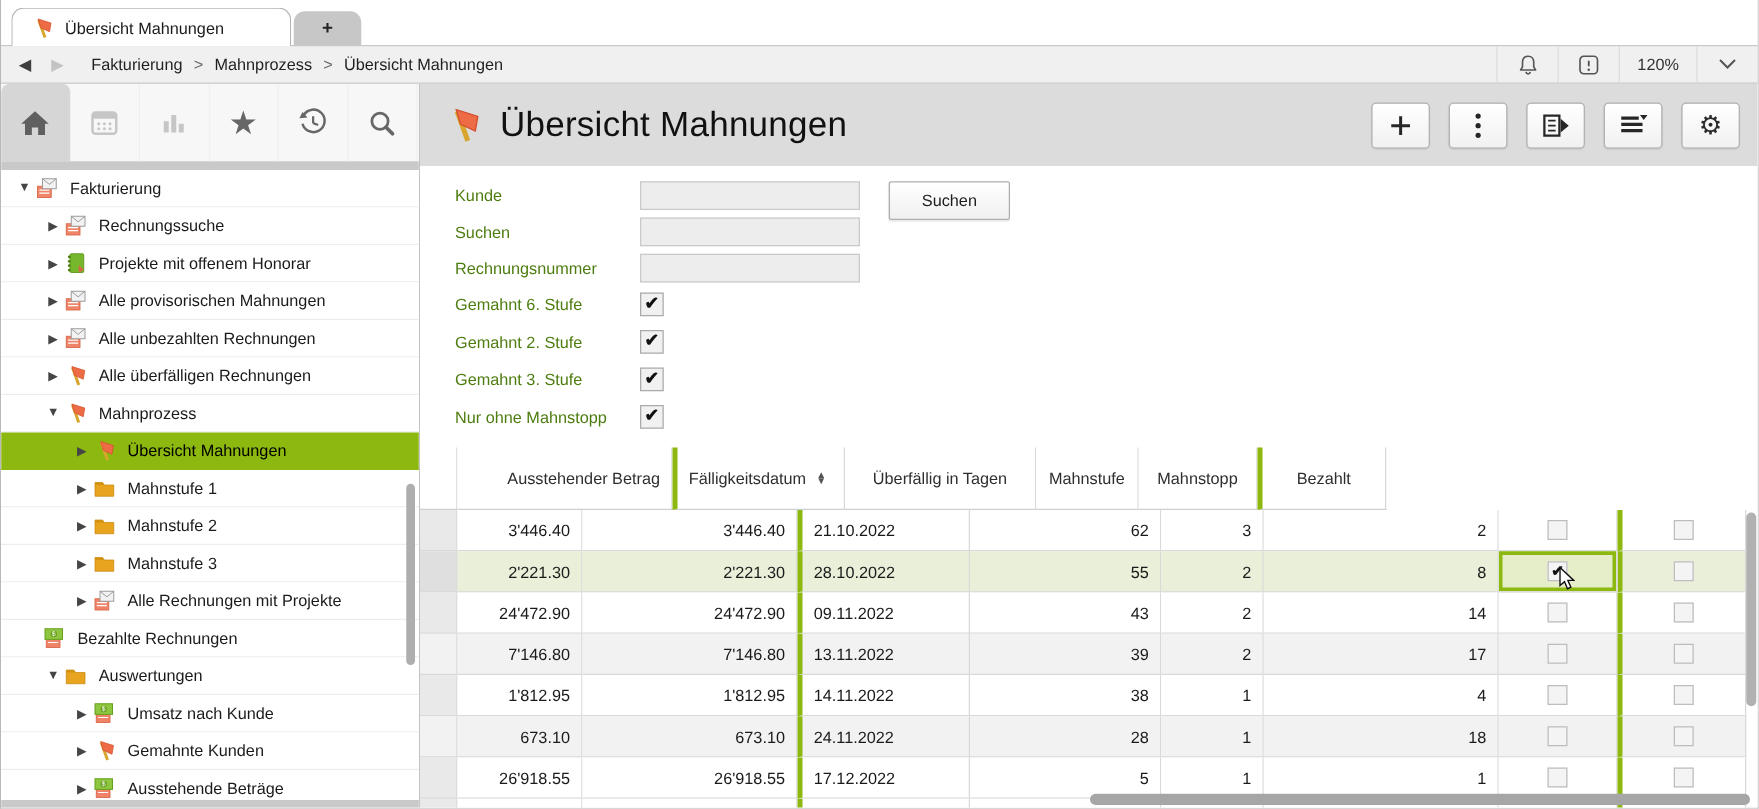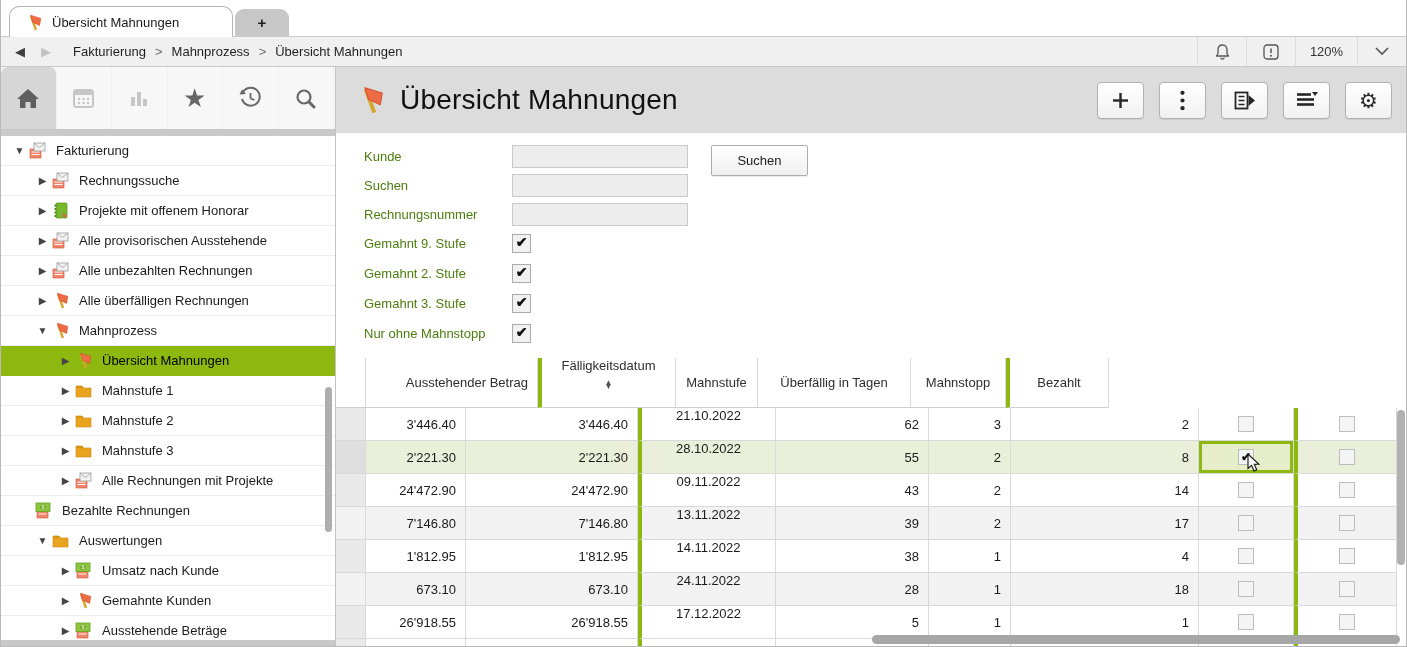--- a/index.html
+++ b/index.html
@@ -76,21 +76,21 @@
   
   .table { position:absolute; top:225px; left:0; width:1061px; }
   .trow { display:flex; }
   .tcell { border-right:1px solid #d9d9d9; border-bottom:1px solid #d9d9d9; display:flex; align-items:center; padding:0 9px; background:#fff; }
   .thead .tcell { height:50px; justify-content:center; color:#2e2e2e; border-bottom:1px solid #cfcfcf; }
   .tbody .tcell { height:33px; }
   .c-g { width:30px; padding:0; border-right:1px solid #d9d9d9; }
   .tbody .c-g { background:#e9e9e9; }
   .c0 { width:100px; } .c1 { width:172px; } .c2 { width:138px; } .c3 { width:153px; }
   .c4 { width:82px; } .c5 { width:188px; } .c6 { width:95px; } .c7 { width:103px; }
-  .green-l { border-left:4px solid #8cb80f;flex-direction:column; }
+  .green-l { border-left:4px solid #8cb80f; }
   .num { justify-content:flex-end; }
   .date { justify-content:flex-start; }
   .cbx { justify-content:center; }
   .thead .h-amount { justify-content:flex-end; }
   .thead .h-date { justify-content:flex-start; gap:8px; }
   .sorticon { display:flex; flex-direction:column; line-height:0.55; font-size:8px; color:#555; }
   .alt .tcell { background:#f2f2f2; }
   .selrow .tcell { background:#e9efd8; }
   .selrow .c-g { background:#dfdfdf; }
   .tchk { width:16px; height:16px; background:#f4f4f4; border:1px solid #bdbdbd; display:flex; align-items:center; justify-content:center;
@@ -267,21 +267,21 @@
             </span>
           <span>Projekte mit offenem Honorar</span>
         </div>
         <div class="titem lv1">
           <span class="arrow">▶</span>
           <span class="ticon">
               <svg width="19" height="19" viewBox="0 0 19 19">
                 <use href="#invoicedef"></use>
               </svg>
             </span>
-          <span>Alle provisorischen Ausstehende</span>
+          <span>Alle provisorischen Mahnungen</span>
         </div>
         <div class="titem lv1">
           <span class="arrow">▶</span>
           <span class="ticon">
               <svg width="19" height="19" viewBox="0 0 19 19">
                 <use href="#invoicedef"></use>
               </svg>
             </span>
           <span>Alle unbezahlten Rechnungen</span>
         </div>
@@ -449,21 +449,21 @@
           </div>
           <div class="frow">
             <span class="flabel">Suchen</span>
             <input class="finput" type="text" value="" style="">
           </div>
           <div class="frow">
             <span class="flabel">Rechnungsnummer</span>
             <input class="finput" type="text" value="" style="">
           </div>
           <div class="frow cb">
-            <span class="flabel">Gemahnt 9. Stufe</span>
+            <span class="flabel">Gemahnt 6. Stufe</span>
             <span class="fcheck checked"></span>
           </div>
           <div class="frow cb">
             <span class="flabel">Gemahnt 2. Stufe</span>
             <span class="fcheck checked"></span>
           </div>
           <div class="frow cb">
             <span class="flabel">Gemahnt 3. Stufe</span>
             <span class="fcheck checked"></span>
           </div>
@@ -478,22 +478,22 @@
           <div class="trow thead">
             <div class="tcell c-g"></div>
             <div class="tcell c1 h-amount">Ausstehender Betrag</div>
             <div class="tcell c2 green-l h-date">
               <span>Fälligkeitsdatum</span>
               <span class="sorticon">
                   <span>▲</span>
                   <span>▼</span>
                 </span>
             </div>
+            <div class="tcell c3">Überfällig in Tagen</div>
             <div class="tcell c4">Mahnstufe</div>
-            <div class="tcell c3">Überfällig in Tagen</div>
             <div class="tcell c6">Mahnstopp</div>
             <div class="tcell c7 green-l">Bezahlt</div>
           </div>
 
           <div class="tbody">
 
             <div class="trow">
               <div class="tcell c-g"></div>
               <div class="tcell c0 num">3'446.40</div>
               <div class="tcell c1 num">3'446.40</div>

